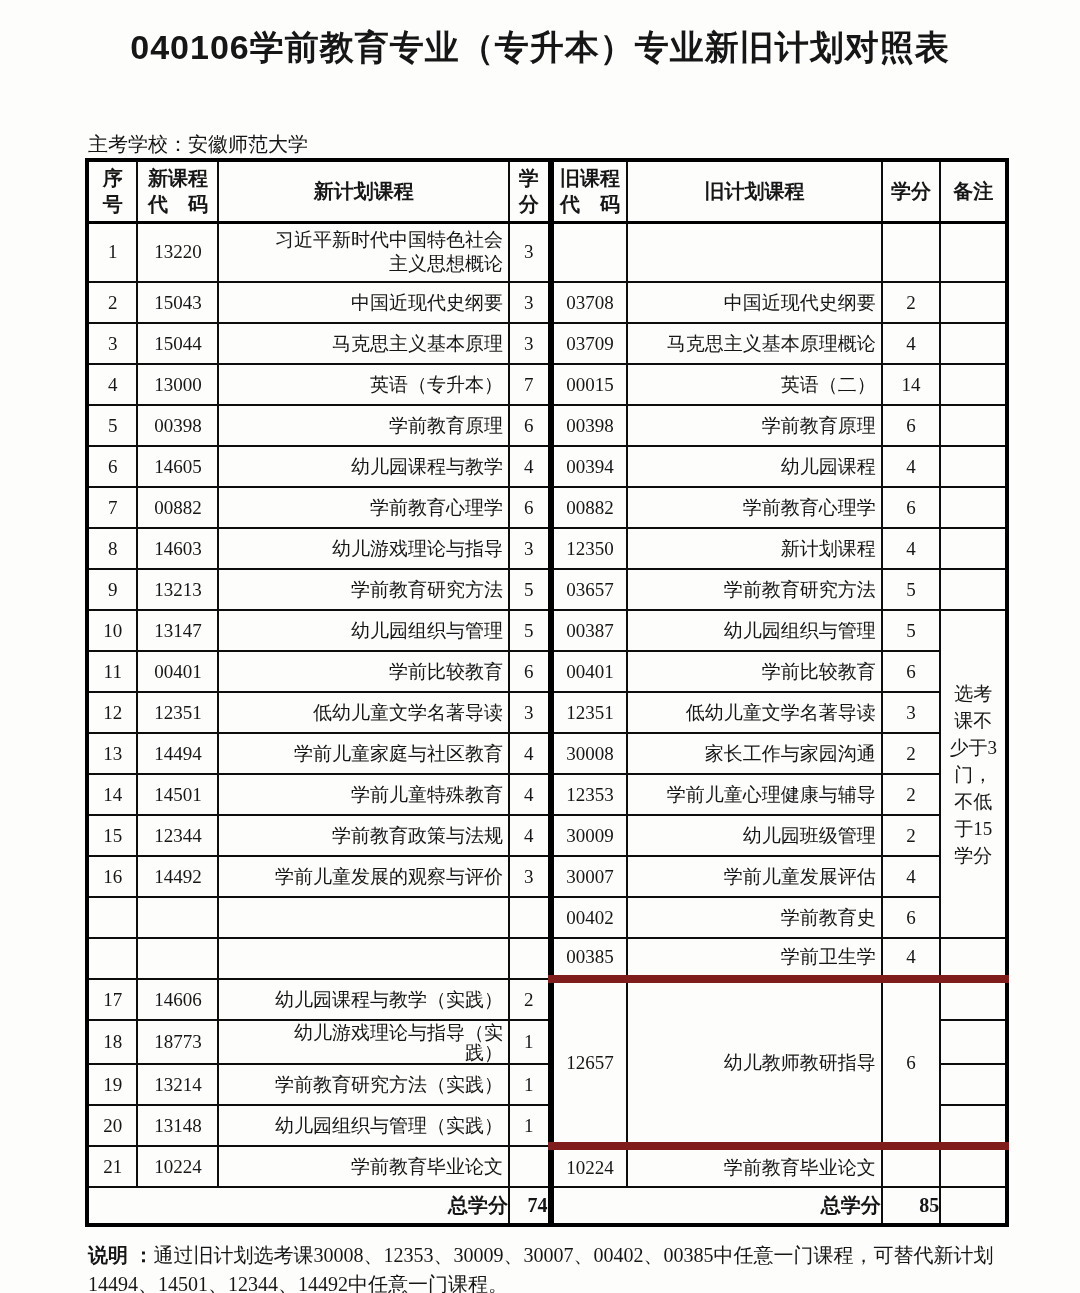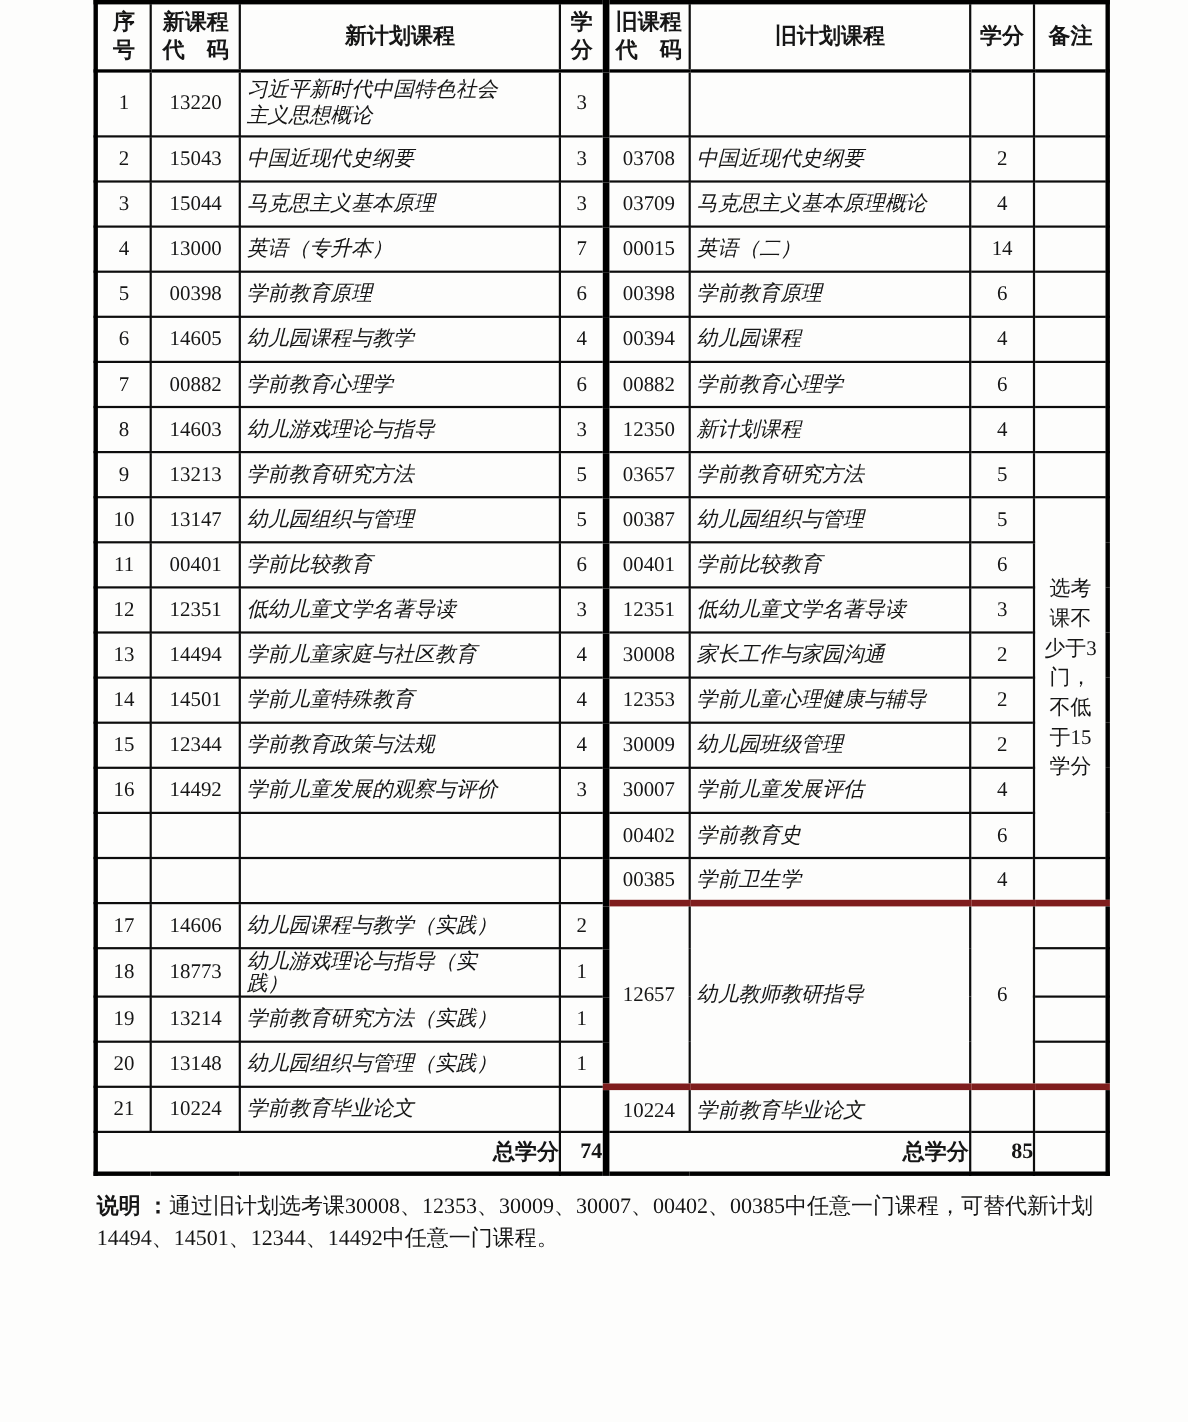--- a/index.html
+++ b/index.html
@@ -49,47 +49,49 @@
     line-height:26px;
     padding:0 2px;
     border-bottom:3px solid #000;
   }
   .cmp tr{height:41px;}
   .cmp tr.hdr{height:62px;}
   .cmp tr.tall{height:60px;}
   .cmp tr.sum{height:38px;}
   .cmp tr.sum td{font-weight:bold;font-size:20px;text-align:right;}
   td.n{text-align:center;padding:0;}
-  td.c{text-align:left;white-space:pre-line;line-height:24px;font-style:italic;}
+  td.c{text-align:right;white-space:pre-line;line-height:24px;}
   td.sm{line-height:20px;vertical-align:top;padding-top:2px;}
   .cmp td.dv,.cmp th.dv{border-right:6px solid #000;}
   td.rem{
     text-align:center;
     padding:0 5px;
     line-height:27px;
     font-size:19px;
   }
-  .cmp td.bb{border-bottom:6px solid #7f1d1d;}
+  .cmp td.bb{border-bottom:8px solid #7f1d1d;}
   .note{
     margin:14px 0 0 88px;
     width:920px;
     font-size:20px;
     line-height:29px;
   }
   .note b{
     font-family:"Liberation Sans","DejaVu Sans",sans-serif;
     font-weight:bold;
   }
 </style>
 </head>
 <body>
 
 <div class="page">
 
-
+  <h1 class="title">040106学前教育专业（专升本）专业新旧计划对照表</h1>
+
+  <div class="school">主考学校：安徽师范大学</div>
 
   <table class="cmp">
     <colgroup>
       <col style="width:50px">
       <col style="width:80px">
       <col style="width:288px">
       <col style="width:41px">
       <col style="width:76px">
       <col style="width:252px">
       <col style="width:58px">

